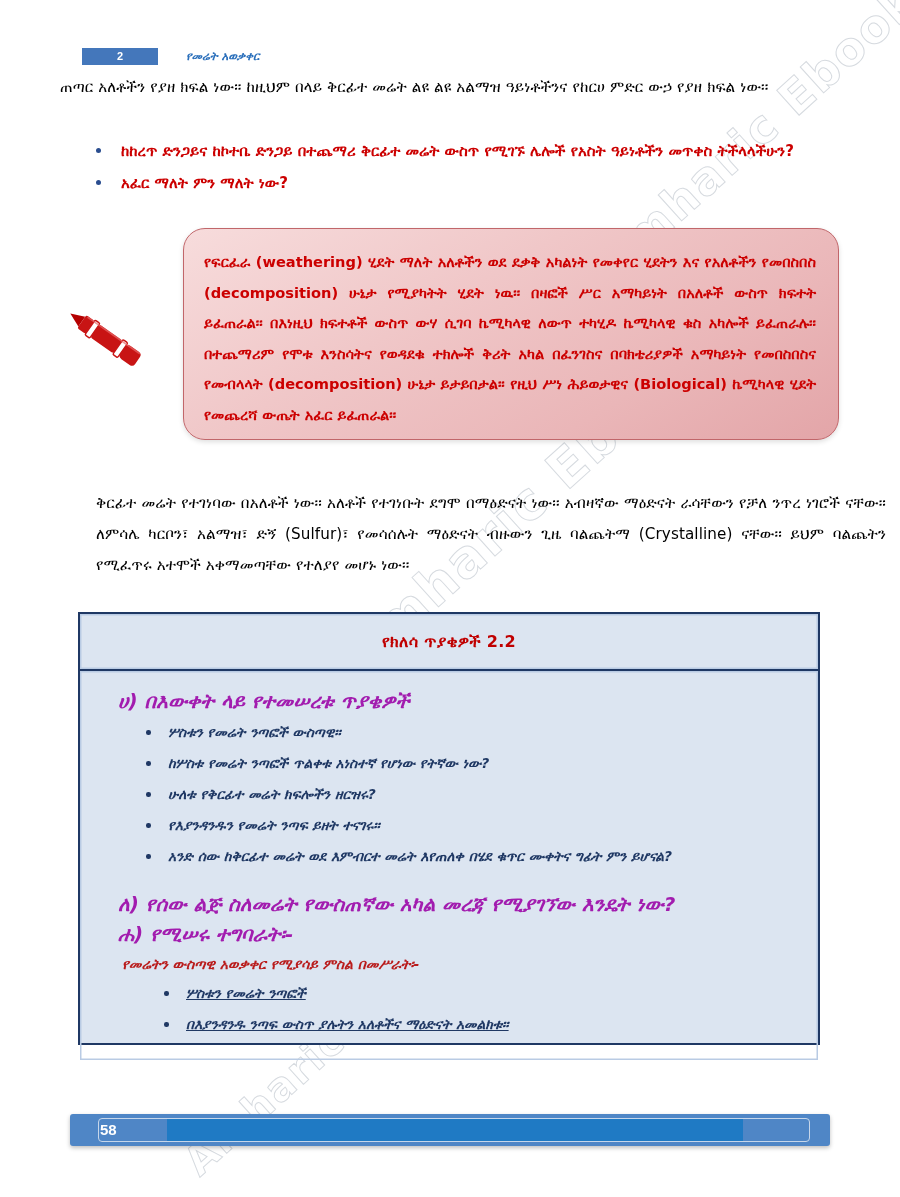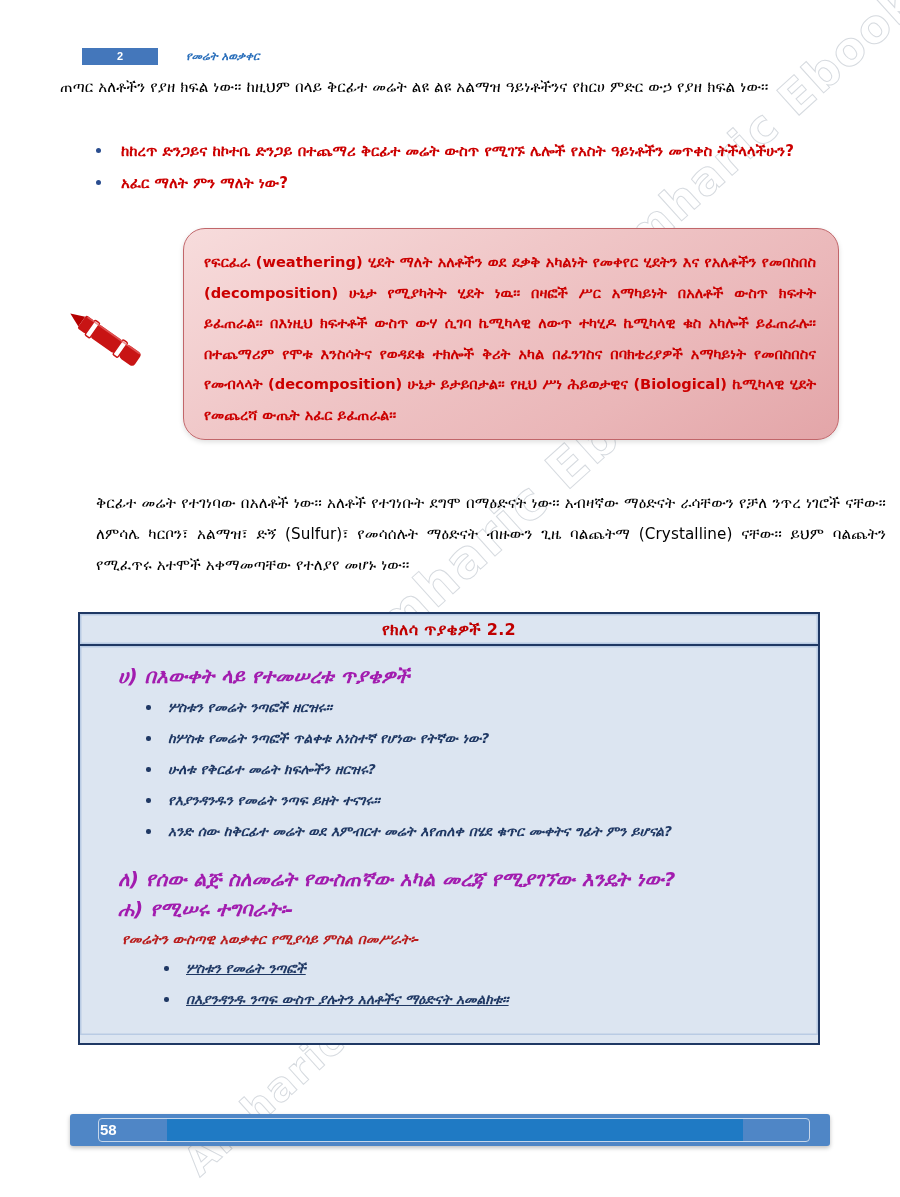--- a/index.html
+++ b/index.html
@@ -187,21 +187,21 @@
     position: absolute;
     left: 78px;
     top: 612px;
     width: 742px;
     height: 433px;
     border: 2.5px solid #1f3864;
     background: #dce5f1;
     box-sizing: border-box;
   }
   .exercise-head {
-    height: 32px;
+    height: 57px;
     border-bottom: 2.5px solid #1f3864;
     box-shadow: inset 0 0 0 1.5px #b9cbe4;
     display: flex;
     align-items: center;
     justify-content: center;
     background: #dce5f1;
     box-sizing: border-box;
   }
   .exercise-title {
     color: #c00000;
@@ -354,21 +354,21 @@
     <div class="exercise-box">
       <div class="exercise-head">
         <div class="exercise-title">የክለሳ ጥያቄዎች 2.2</div>
       </div>
       <div class="exercise-body">
 
         <div class="sec-head">ሀ) በእውቀት ላይ የተመሠረቱ ጥያቄዎች</div>
         <ul class="ex-list">
           <li>
             <span class="bullet-dot"></span>
-            <span>ሦስቱን የመሬት ንጣፎች ዘርዝሩ፡፡</span>
+            <span>ሦስቱን የመሬት ንጣፎች ውስጣዊ፡፡</span>
           </li>
           <li>
             <span class="bullet-dot"></span>
             <span>ከሦስቱ የመሬት ንጣፎች ጥልቀቱ አነስተኛ የሆነው የትኛው ነው?</span>
           </li>
           <li>
             <span class="bullet-dot"></span>
             <span>ሁለቱ የቅርፊተ መሬት ክፍሎችን ዘርዝሩ?</span>
           </li>
           <li>

